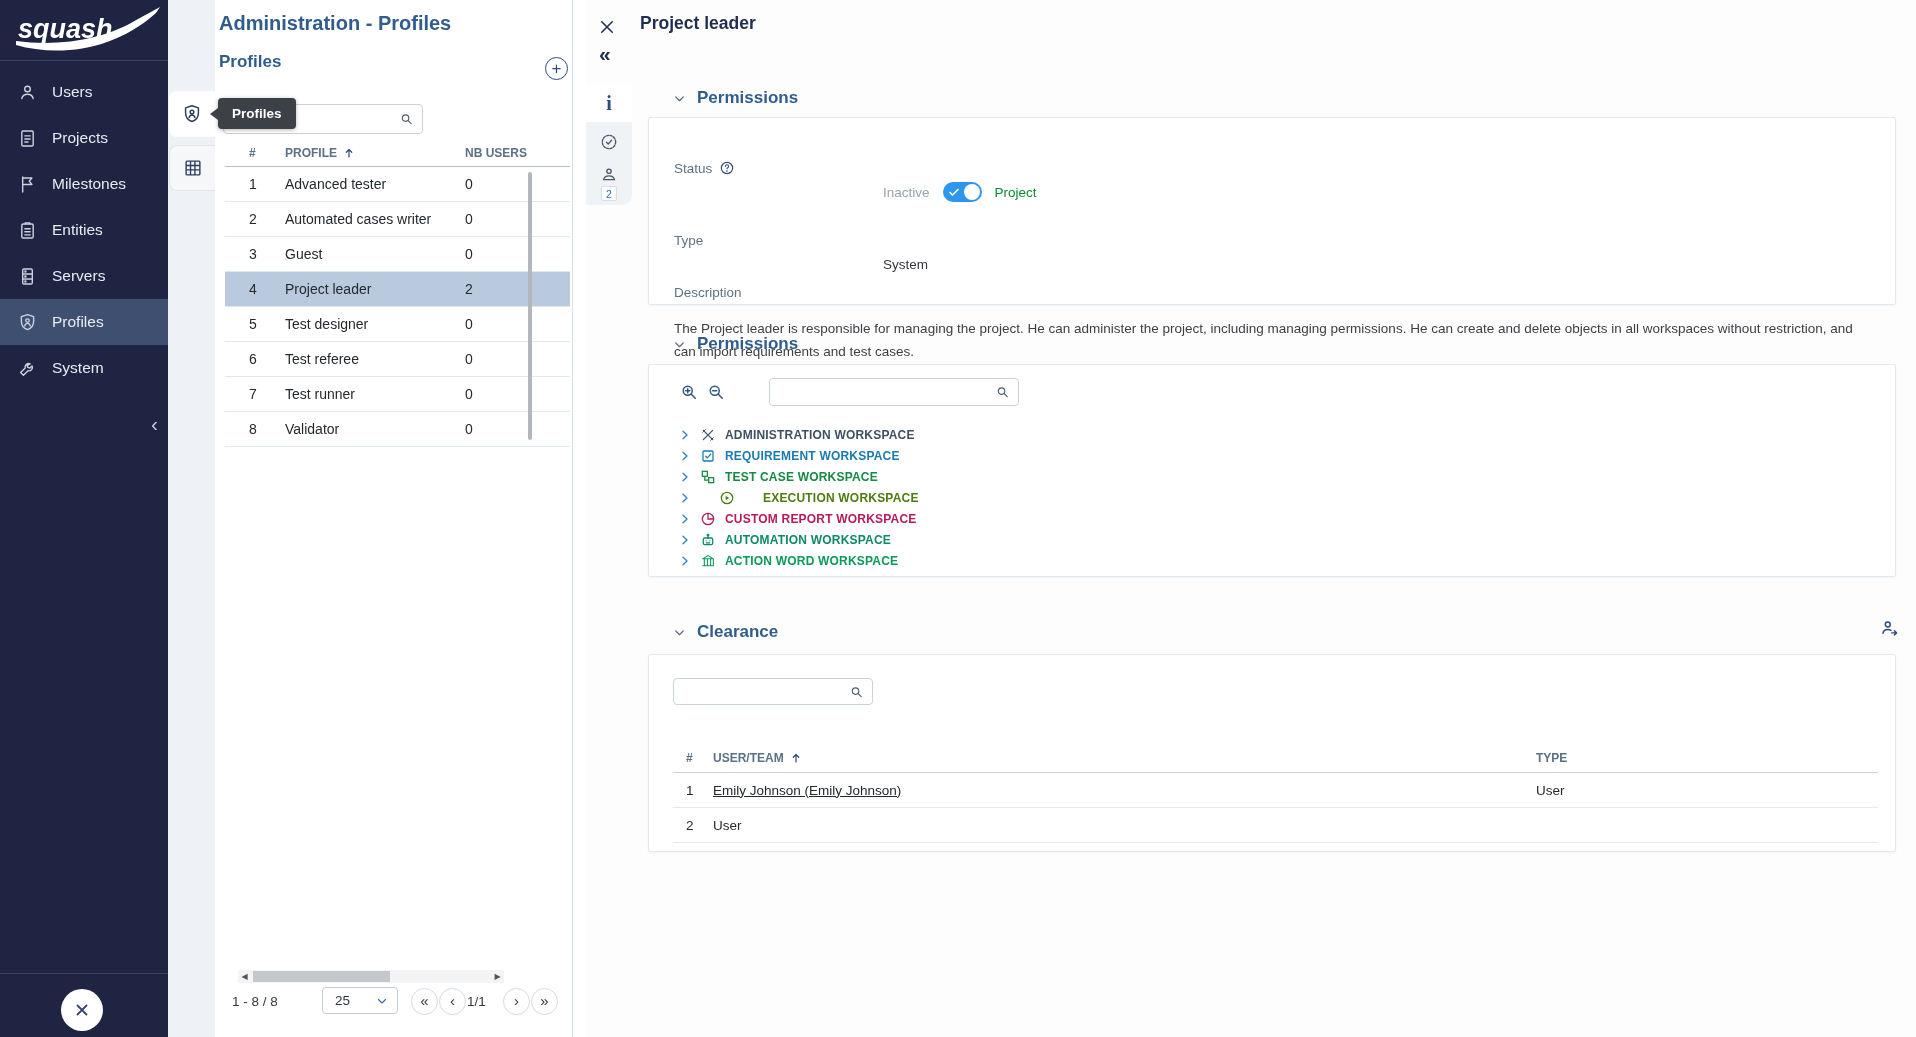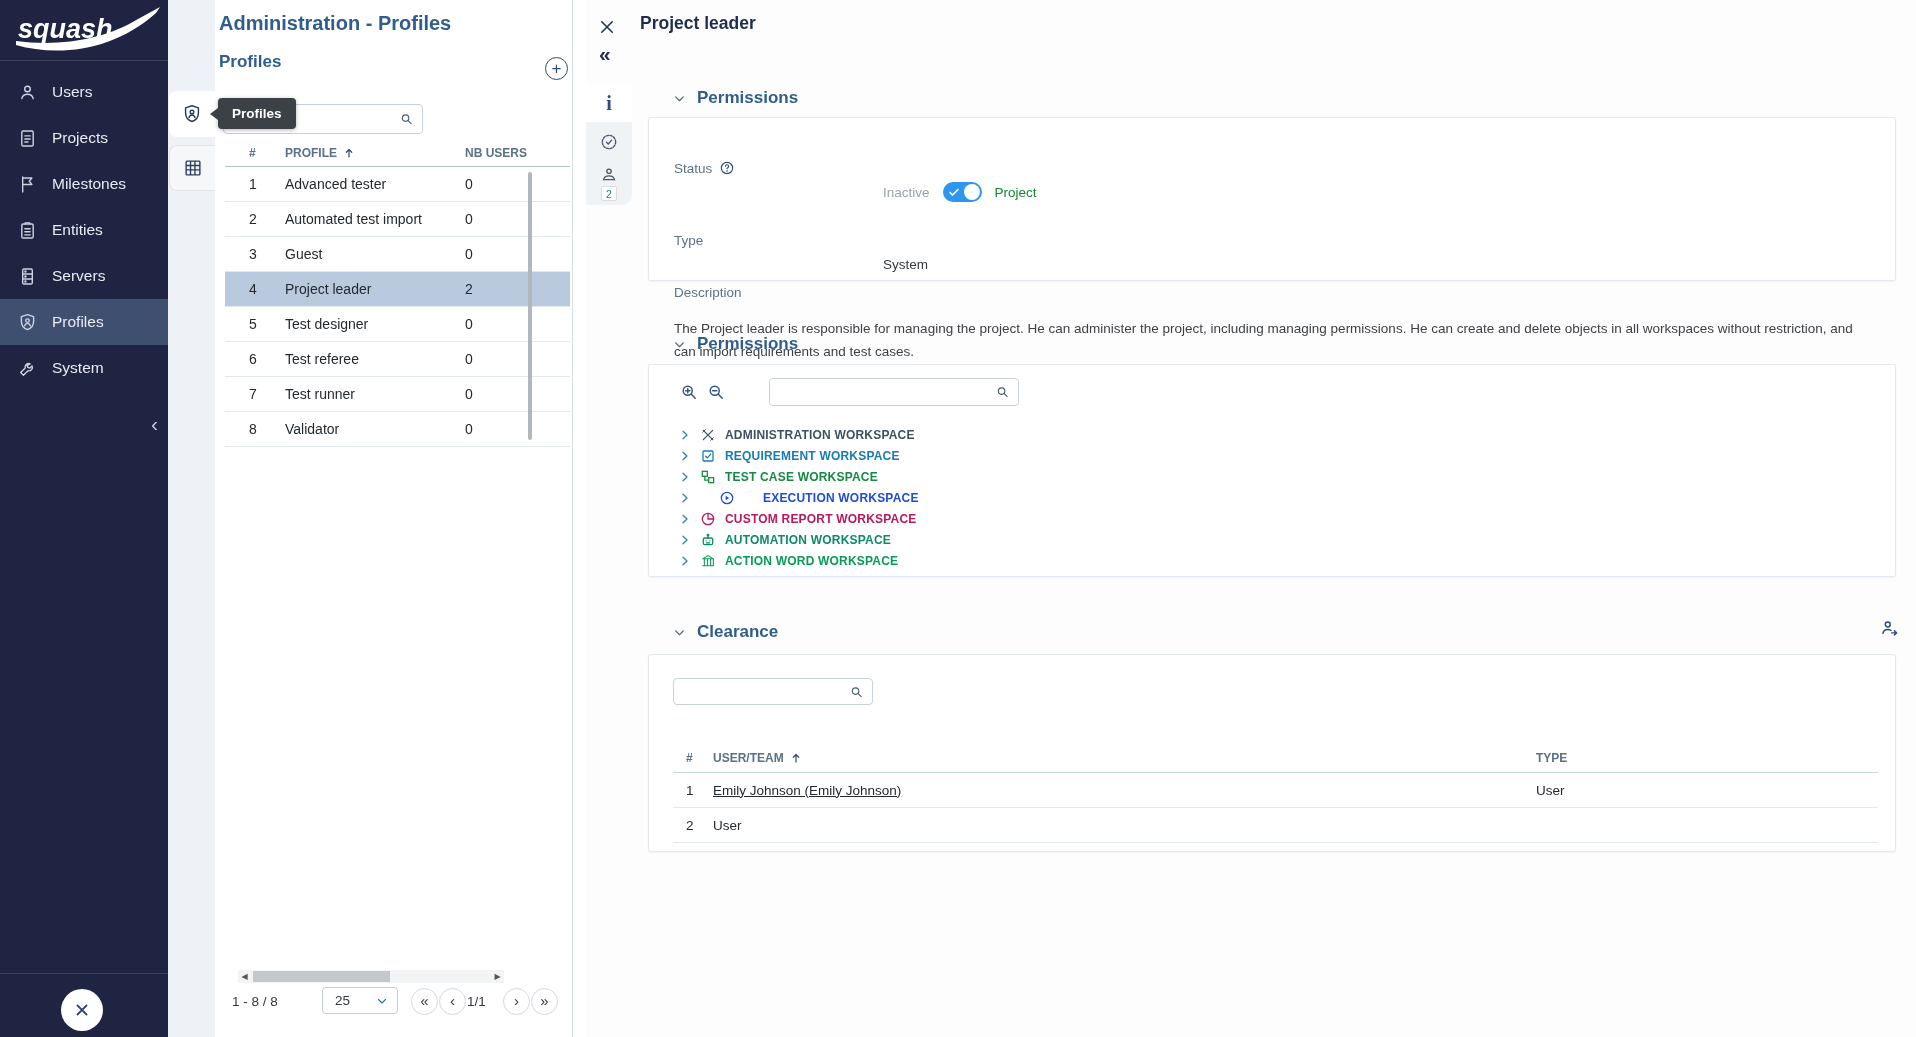--- a/index.html
+++ b/index.html
@@ -90,21 +90,21 @@
   .dtab svg { width:20px; height:20px; }
   .count-box { margin-top:1px; width:16px; height:15px; background:#fff; border:1px solid #d7dde3; border-radius:2px;
     font-size:10.5px; color:#2a6db0; display:flex; align-items:center; justify-content:center; font-family:"Liberation Sans",sans-serif; }
 
   .sec-head { position:absolute; left:62px; width:1249px; height:24px; display:flex; align-items:center; gap:11px; padding-left:25px; }
   .sec-head svg.chev { width:13px; height:13px; color:#5a6b7d; cursor:pointer; }
   .sec-head .sec-title { font-size:17px; font-weight:700; color:var(--c-title,#305d8c); }
   .sec-card { position:absolute; left:62px; width:1248px; background:#fff; border:1px solid #e3e9ef; border-radius:3px;
     box-shadow:0 1px 2px rgba(23,43,77,.05); }
 
-  .sh-info { top:86px; } .card-info { top:117px; height:164px; padding:16px 25px; }
+  .sh-info { top:86px; } .card-info { top:117px; height:188px; padding:16px 25px; }
   .sh-perm { top:332px; } .card-perm { top:364px; height:213px; padding:13px 0 0 30px; }
   .sh-clear { top:620px; } .card-clear { top:654px; height:198px; padding:23px 0 0 24px; }
 
   .f-row { display:flex; align-items:center; min-height:26px; margin-bottom:7px; }
   .f-label { width:209px; font-size:13.5px; color:#5f7285; display:flex; align-items:center; gap:7px; }
   .help-ic { width:16px; height:16px; color:#2d4a7a; }
   .f-value { font-size:13.5px; color:#33383f;margin-top:48px; }
   .status-val { display:flex; align-items:center; gap:13px; }
   .inactive-lbl { color:var(--c-inactive,#9aa2ab); font-size:13.5px; }
   .active-lbl { color:var(--c-active,#0e8a2d); font-size:13.5px; }
@@ -265,21 +265,21 @@
       </span>
       <span>NB USERS</span>
     </div>
     <div class="prow body">
       <span>1</span>
         <span>Advanced tester</span>
         <span>0</span>
     </div>
     <div class="prow body">
       <span>2</span>
-        <span>Automated test import</span>
+        <span>Automated cases writer</span>
         <span>0</span>
     </div>
     <div class="prow body">
       <span>3</span>
         <span>Guest</span>
         <span>0</span>
     </div>
     <div class="prow body selected">
       <span>4</span>
         <span>Project leader</span>
@@ -444,21 +444,21 @@
         <svg class="tchev" viewBox="0 0 24 24" fill="none" stroke="#2e80c0" stroke-width="2.6" stroke-linecap="round" stroke-linejoin="round">
             <path d="M8 4.5l8 7.5-8 7.5"></path>
           </svg>
         <svg class="wicon" viewBox="0 0 24 24" fill="none" stroke="currentColor" stroke-width="1.9">
           <rect x="3.5" y="3.5" width="7.5" height="7.5"></rect>
             <rect x="13" y="13" width="7.5" height="7.5"></rect>
             <path d="M7.2 11v5.8h5.8"></path>
           </svg>
         <span class="wlabel">TEST CASE WORKSPACE</span>
       </div>
-      <div class="tree-row" style="color: #1d4ed8; gap: 28px;">
+      <div class="tree-row" style="color: #4d7c0f; gap: 28px;">
         <svg class="tchev" viewBox="0 0 24 24" fill="none" stroke="#2e80c0" stroke-width="2.6" stroke-linecap="round" stroke-linejoin="round">
             <path d="M8 4.5l8 7.5-8 7.5"></path>
           </svg>
         <svg class="wicon" viewBox="0 0 24 24" fill="none" stroke="currentColor" stroke-width="1.9">
           <circle cx="12" cy="12" r="8.5"></circle>
             <path d="M10 8.6l5.2 3.4-5.2 3.4z" fill="currentColor" stroke="none"></path>
           </svg>
         <span class="wlabel">EXECUTION WORKSPACE</span>
       </div>
       <div class="tree-row" style="color: rgb(184, 26, 93);">

